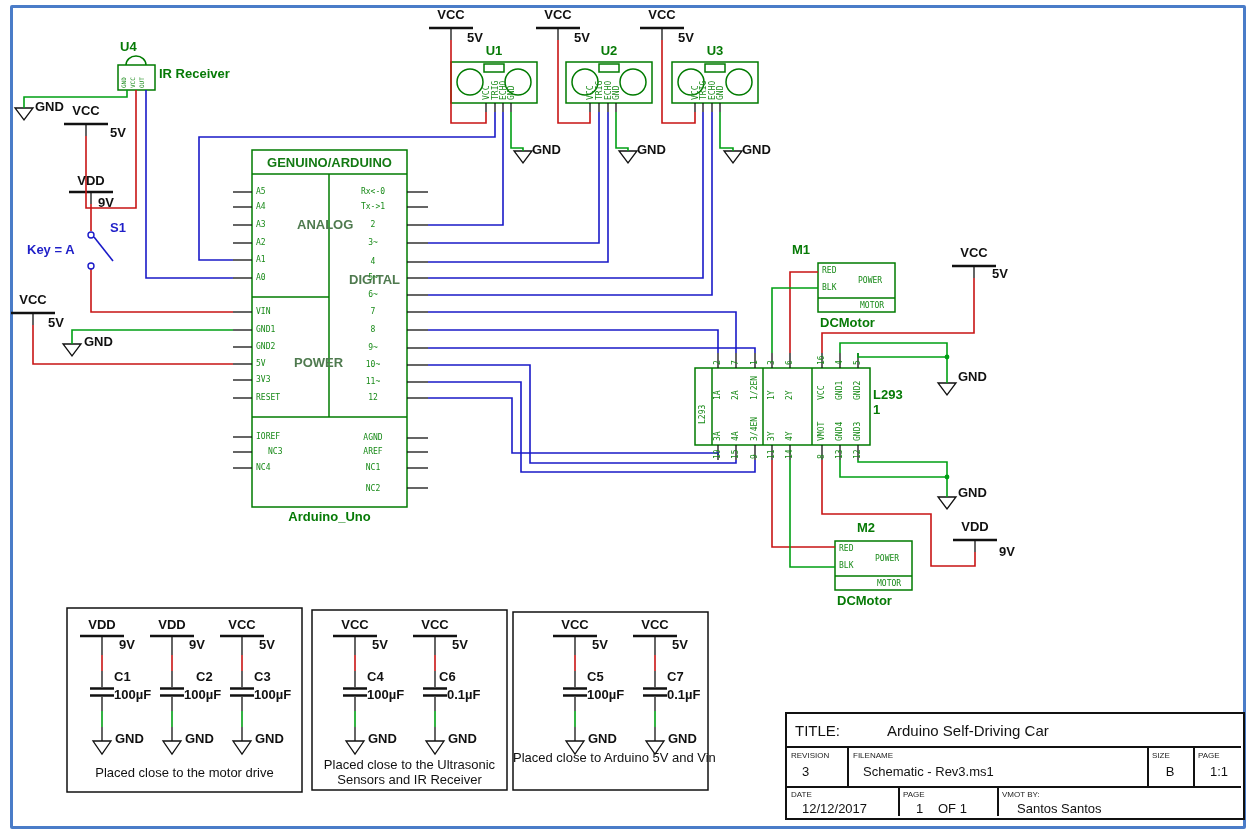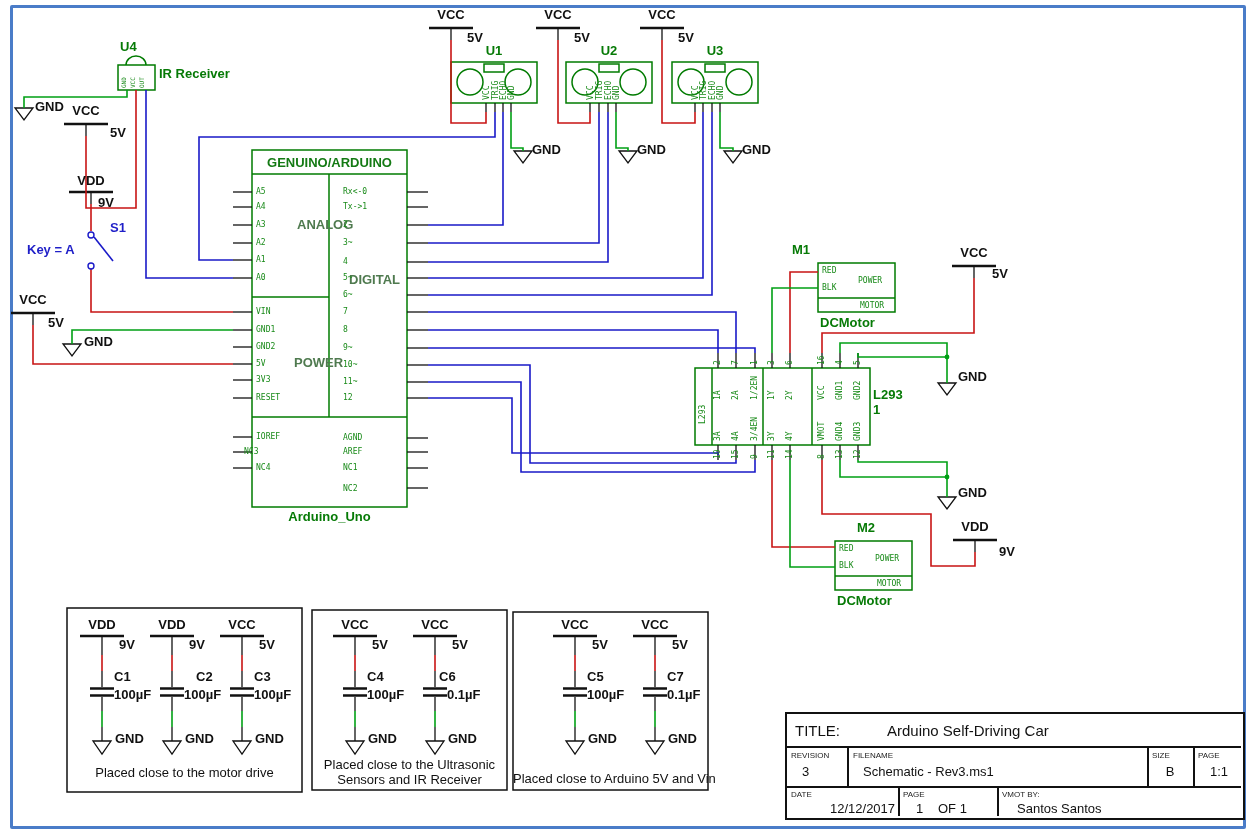--- a/index.html
+++ b/index.html
@@ -16,21 +16,21 @@
   .net{font:bold 13px/14px var(--sans);color:#111}
   .ref{font:bold 13px/14px var(--sans);color:var(--ref-green)}
   .bl{font:bold 13px/14px var(--sans);color:var(--blue-label)}
   .m8{font:8px/10px var(--mono);color:var(--pin-green)}
   .m6{font:6px/7px var(--mono);color:var(--pin-green)}
   .rot{transform:rotate(-90deg);transform-origin:0 0}
   .sec{font:bold 13px/14px var(--sans);color:#4f7a4f}
   .hdr{font:bold 13px/15px var(--sans);color:#147a14}
   .capt{font:13px/15px var(--sans);color:#111}
   .c{text-align:center}
-  .pr{width:60px;text-align:left}
+  .pr{width:60px;text-align:center}
   .wb{stroke:var(--wire-blue);fill:none;stroke-width:1.6}
   .wr{stroke:var(--wire-red);fill:none;stroke-width:1.6}
   .wg{stroke:var(--wire-green);fill:none;stroke-width:1.6}
   .wk{stroke:#111;fill:none;stroke-width:1.3}
   .comp{stroke:var(--comp-green);fill:none;stroke-width:1.5}
   .tbx{position:absolute;border:2px solid #111}
   .tbl-s{font:8px/9px var(--sans);color:#222;position:absolute;white-space:nowrap}
   .tbl-v{font:13px/15px var(--sans);color:#111;position:absolute;white-space:nowrap}
   .tbl-t{font:15px/17px var(--sans);color:#111;position:absolute;white-space:nowrap}
 </style>
@@ -310,21 +310,21 @@
 <div class="t m8" style="left:256px;top:238px">A2</div>
 <div class="t m8" style="left:256px;top:255px">A1</div>
 <div class="t m8" style="left:256px;top:273px">A0</div>
 <div class="t m8" style="left:256px;top:307px">VIN</div>
 <div class="t m8" style="left:256px;top:325px">GND1</div>
 <div class="t m8" style="left:256px;top:342px">GND2</div>
 <div class="t m8" style="left:256px;top:359px">5V</div>
 <div class="t m8" style="left:256px;top:375px">3V3</div>
 <div class="t m8" style="left:256px;top:393px">RESET</div>
 <div class="t m8" style="left:256px;top:432px">IOREF</div>
-<div class="t m8" style="left:244px;top:447px">NC3</div>
+<div class="t m8" style="left:268px;top:447px">NC3</div>
 <div class="t m8" style="left:256px;top:463px">NC4</div>
 <div class="t m8 pr" style="left:343px;top:187px">Rx&lt;-0</div>
 <div class="t m8 pr" style="left:343px;top:202px">Tx-&gt;1</div>
 <div class="t m8 pr" style="left:343px;top:220px">2</div>
 <div class="t m8 pr" style="left:343px;top:238px">3~</div>
 <div class="t m8 pr" style="left:343px;top:257px">4</div>
 <div class="t m8 pr" style="left:343px;top:273px">5~</div>
 <div class="t m8 pr" style="left:343px;top:290px">6~</div>
 <div class="t m8 pr" style="left:343px;top:307px">7</div>
 <div class="t m8 pr" style="left:343px;top:325px">8</div>
@@ -426,21 +426,21 @@
 <div class="t net c" style="left:553px;top:618px;width:44px">VCC</div>
 <div class="t net" style="left:592px;top:638px">5V</div>
 <div class="t net" style="left:587px;top:670px">C5</div>
 <div class="t net" style="left:587px;top:688px">100µF</div>
 <div class="t net" style="left:588px;top:732px">GND</div>
 <div class="t net c" style="left:633px;top:618px;width:44px">VCC</div>
 <div class="t net" style="left:672px;top:638px">5V</div>
 <div class="t net" style="left:667px;top:670px">C7</div>
 <div class="t net" style="left:667px;top:688px">0.1µF</div>
 <div class="t net" style="left:668px;top:732px">GND</div>
-<div class="t capt c" style="left:513px;top:771px;width:195px">Placed close to Arduino 5V and Vin</div>
+<div class="t capt c" style="left:513px;top:750px;width:195px">Placed close to Arduino 5V and Vin</div>
 
 <div>
   <div class="tbx" style="left:785px;top:712px;width:456px;height:104px"></div>
   <div class="tbx" style="left:785px;top:746px;width:456px;height:0;border-width:2px 0 0 0"></div>
   <div class="tbx" style="left:785px;top:786px;width:456px;height:0;border-width:2px 0 0 0"></div>
   <div class="tbx" style="left:847px;top:746px;width:0;height:40px;border-width:0 0 0 2px"></div>
   <div class="tbx" style="left:1147px;top:746px;width:0;height:40px;border-width:0 0 0 2px"></div>
   <div class="tbx" style="left:1193px;top:746px;width:0;height:40px;border-width:0 0 0 2px"></div>
   <div class="tbx" style="left:898px;top:786px;width:0;height:30px;border-width:0 0 0 2px"></div>
   <div class="tbx" style="left:997px;top:786px;width:0;height:30px;border-width:0 0 0 2px"></div>
@@ -448,21 +448,21 @@
   <div class="tbl-t" style="left:887px;top:722px">Arduino Self-Driving Car</div>
   <div class="tbl-s" style="left:791px;top:751px">REVISION</div>
   <div class="tbl-v" style="left:802px;top:764px">3</div>
   <div class="tbl-s" style="left:853px;top:751px">FILENAME</div>
   <div class="tbl-v" style="left:863px;top:764px">Schematic - Rev3.ms1</div>
   <div class="tbl-s" style="left:1152px;top:751px">SIZE</div>
   <div class="tbl-v" style="left:1150px;top:764px;width:40px;text-align:center">B</div>
   <div class="tbl-s" style="left:1198px;top:751px">PAGE</div>
   <div class="tbl-v" style="left:1197px;top:764px;width:44px;text-align:center">1:1</div>
   <div class="tbl-s" style="left:791px;top:790px">DATE</div>
-  <div class="tbl-v" style="left:830px;top:801px">12/12/2017</div>
+  <div class="tbl-v" style="left:802px;top:801px">12/12/2017</div>
   <div class="tbl-s" style="left:903px;top:790px">PAGE</div>
   <div class="tbl-v" style="left:916px;top:801px">1</div>
   <div class="tbl-v" style="left:938px;top:801px">OF 1</div>
   <div class="tbl-s" style="left:1002px;top:790px">VMOT BY:</div>
   <div class="tbl-v" style="left:1017px;top:801px">Santos Santos</div>
 </div>
 
 </div>
 
 </body></html>

